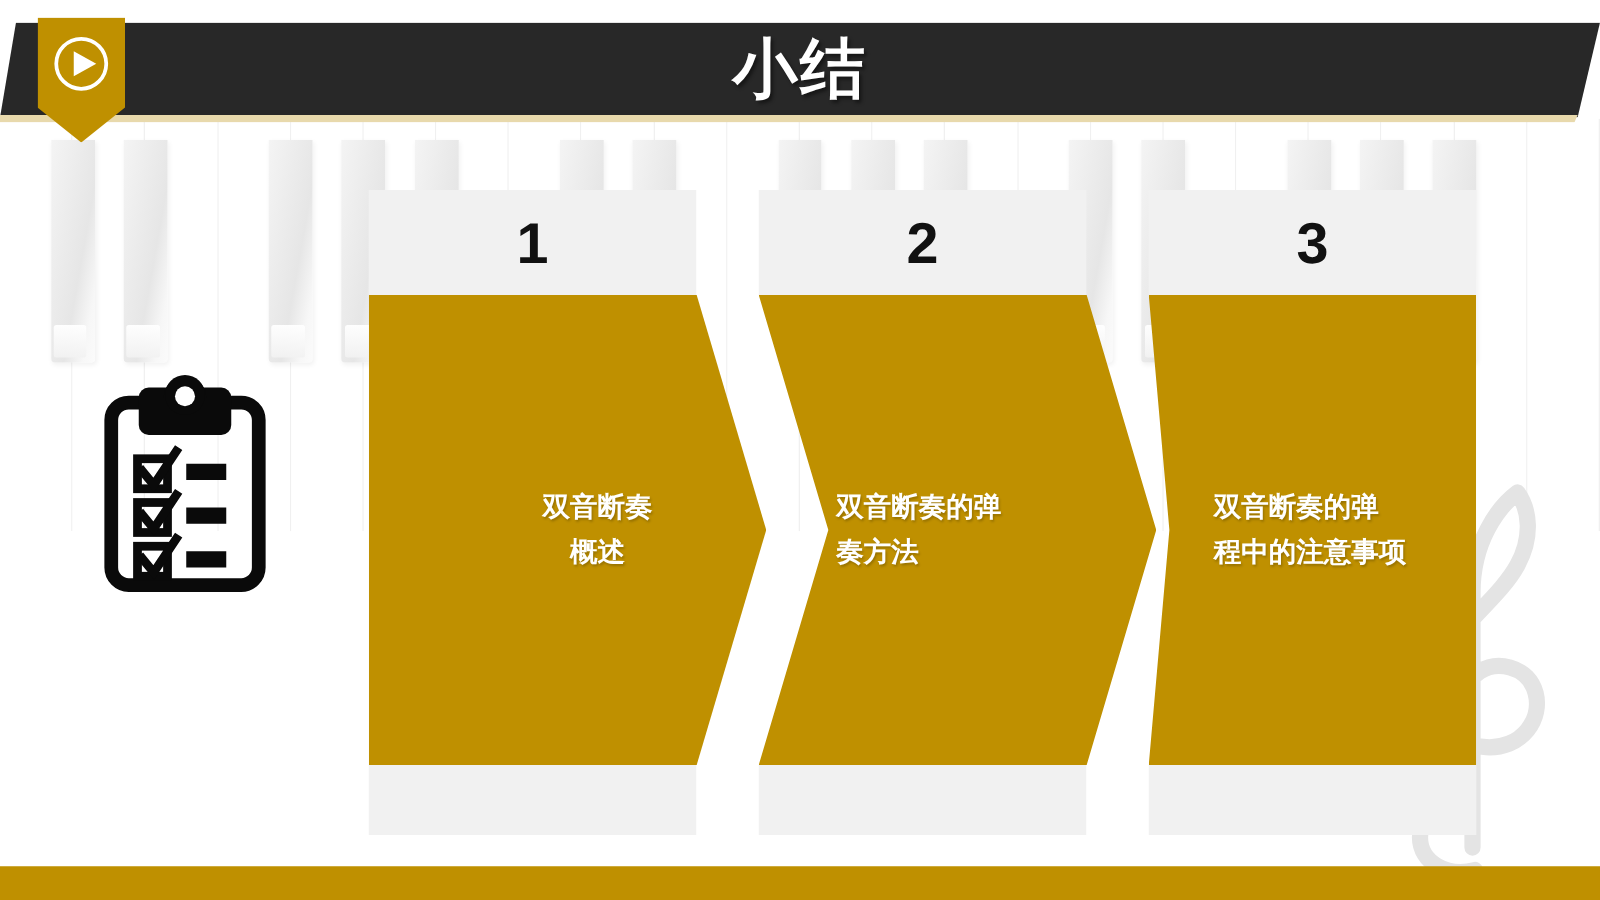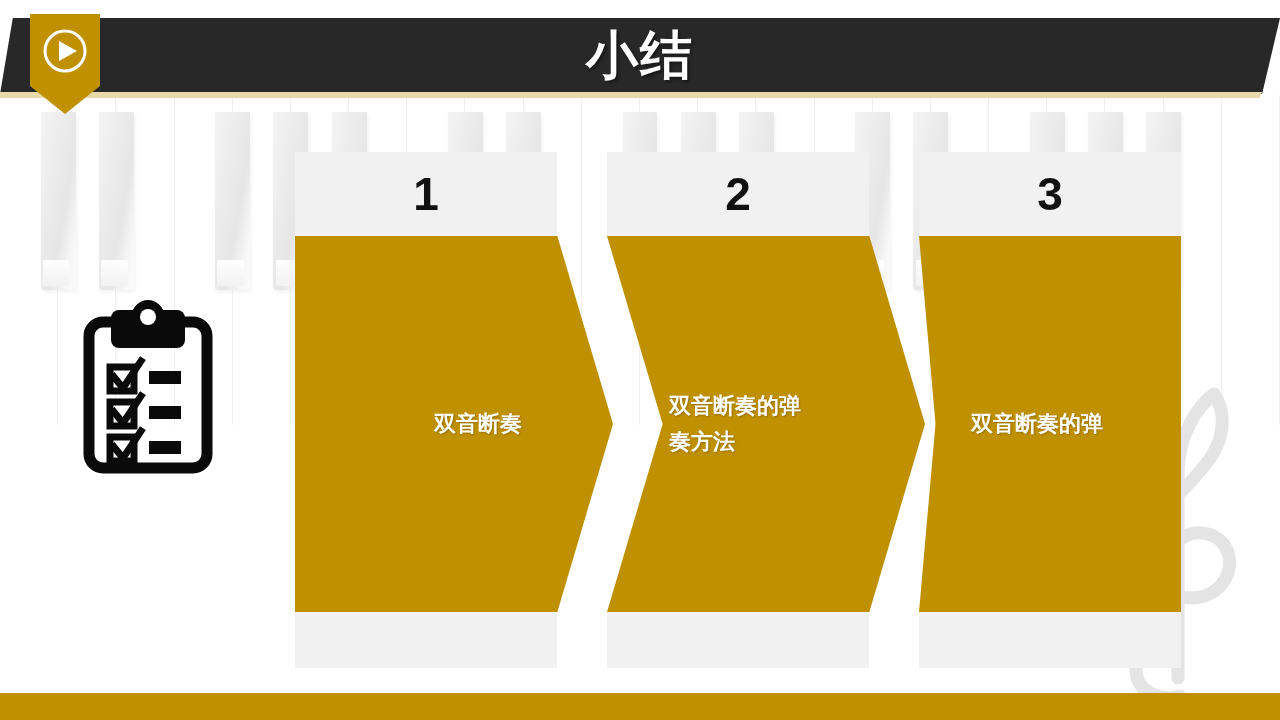--- a/index.html
+++ b/index.html
@@ -277,20 +277,21 @@
 
   <div class="cards">
 
     <div class="card c1">
       <div class="cap">
         <span class="num">1</span>
       </div>
       <div class="body arrow-out">
         <div class="label">
           <div>双音断奏</div>
+          <div>概述</div>
         </div>
       </div>
       <div class="foot"></div>
     </div>
 
     <div class="card c2">
       <div class="cap">
         <span class="num">2</span>
       </div>
       <div class="body arrow-both">
@@ -302,20 +303,21 @@
       <div class="foot"></div>
     </div>
 
     <div class="card c3">
       <div class="cap">
         <span class="num">3</span>
       </div>
       <div class="body arrow-in">
         <div class="label">
           <div>双音断奏的弹</div>
+          <div>程中的注意事项</div>
         </div>
       </div>
       <div class="foot"></div>
     </div>
 
   </div>
 
   <div class="bottom-bar"></div>
 
 </div>

